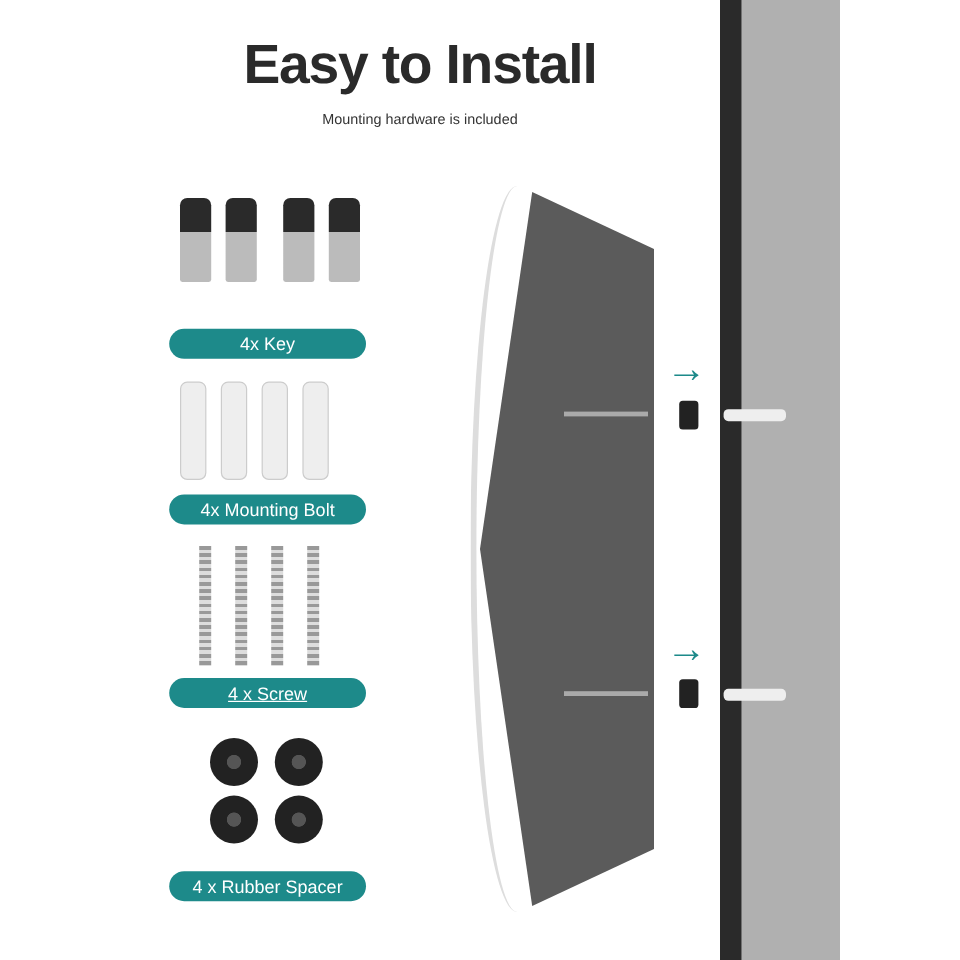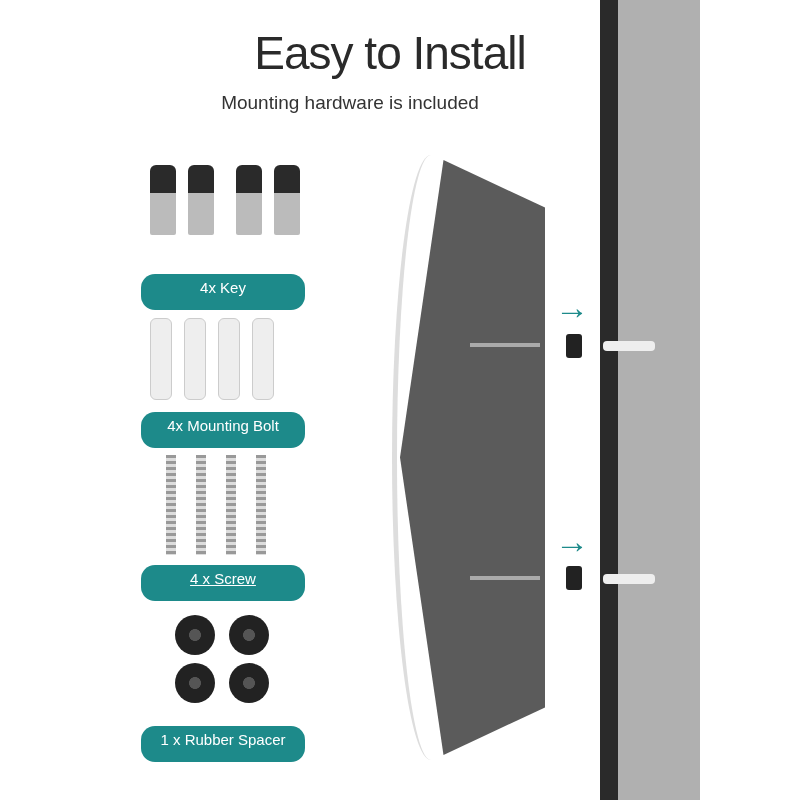--- a/index.html
+++ b/index.html
@@ -1,18 +1,18 @@
 <!DOCTYPE html>
 <html><head>
 <meta charset="utf-8">
 <style>
   body { margin:0; width:800px; height:800px; background:#fff; position:relative; overflow:hidden; font-family:"Liberation Sans", sans-serif; }
-  .title { position:absolute; top:26px; left:0; width:700px; text-align:center; font-size:46px; font-weight:normal; color:#2a2a2a; letter-spacing:-1px;margin-left:40px; }
-  .subtitle { position:absolute; top:92px; left:0; width:700px; text-align:center; font-size:19px; color:#333; }
-  .pill { position:absolute; left:141px; width:164px; height:36px; border-radius:14px; background:#1d8a8a; color:#fff; font-size:15px; line-height:28px; text-align:center; }
+  .title { position:absolute; top:26px; left:0; width:700px; text-align:center; font-size:46px; font-weight:bold; color:#2a2a2a; letter-spacing:-1px; }
+  .subtitle { position:absolute; top:92px; left:0; width:700px; text-align:center; font-size:12px; color:#333; }
+  .pill { position:absolute; left:141px; width:164px; height:25px; border-radius:14px; background:#1d8a8a; color:#fff; font-size:15px; line-height:28px; text-align:center; }
   .wall-edge { position:absolute; left:600px; top:0; width:18px; height:800px; background:#2a2a2a; }
   .wall-face { position:absolute; left:618px; top:0; width:82px; height:800px; background:#b0b0b0; }
   .wall-right { position:absolute; left:700px; top:0; width:100px; height:800px; background:#fff; }
   .box { position:absolute; left:400px; top:160px; width:145px; height:595px; background:#5b5b5b; clip-path:polygon(30% 0,100% 8%,100% 92%,30% 100%,0 50%); }
   .lip { position:absolute; left:392px; top:155px; width:60px; height:605px; border-left:5px solid #ddd; border-radius:60% 0 0 60%/50% 0 0 50%; }
   .arrow { position:absolute; color:#1d8a8a; font-size:34px; font-weight:bold; }
   .spacer-sm { position:absolute; width:16px; height:24px; background:#222; border-radius:3px; }
   .screw-h { position:absolute; height:4px; width:70px; background:#aaa; }
   .anchor { position:absolute; width:52px; height:10px; background:#eee; border-radius:4px; }
   .item-row { position:absolute; left:150px; display:flex; gap:12px; }
@@ -51,21 +51,21 @@
     <div class="screw"></div>
 </div>
 <div class="pill" style="top:565px;text-decoration:underline;">4 x Screw</div>
 
 <div class="rub-grid">
   <div class="rubber"></div>
     <div class="rubber"></div>
     <div class="rubber"></div>
     <div class="rubber"></div>
 </div>
-<div class="pill" style="top:726px;">1 x Rubber Spacer</div>
+<div class="pill" style="top:726px;">4 x Rubber Spacer</div>
 
 <div class="wall-right"></div>
 <div class="wall-face"></div>
 <div class="wall-edge"></div>
 
 <div class="box"></div>
 <div class="lip"></div>
 
 <div class="screw-h" style="left:470px;top:343px;"></div>
 <div class="screw-h" style="left:470px;top:576px;"></div>

